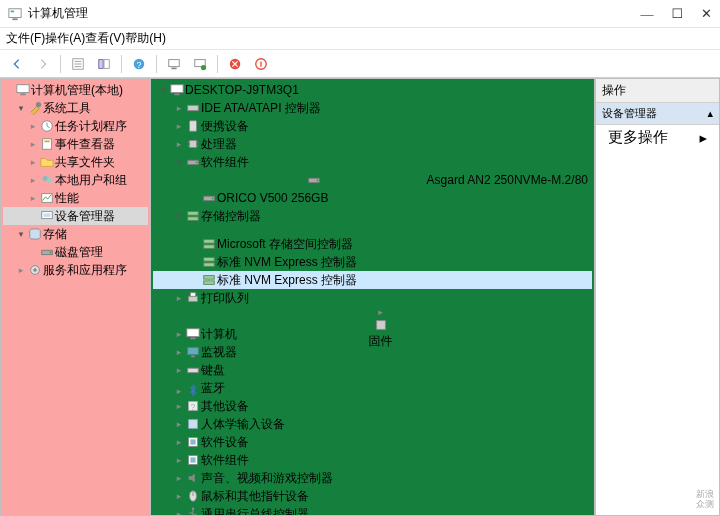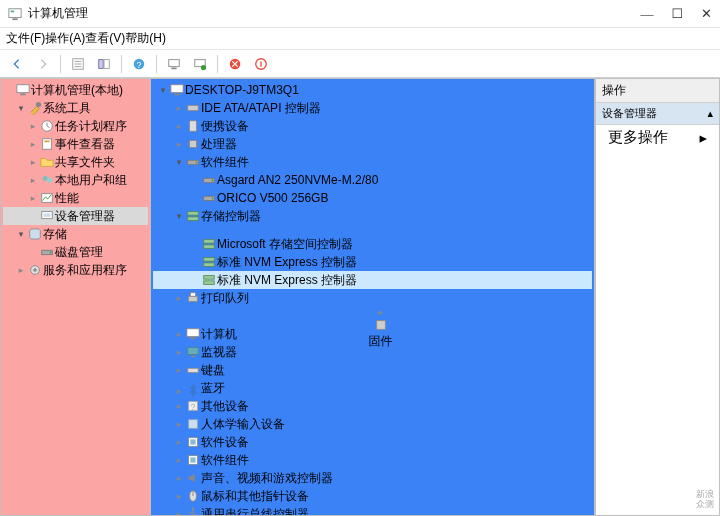--- a/index.html
+++ b/index.html
@@ -8,21 +8,21 @@
 .titlebar .title { display: flex; align-items: center; gap: 6px; }
 .titlebar .controls { display: flex; gap: 18px; font-size: 13px; font-family: "Segoe UI Symbol"; color: #333; }
 .titlebar .controls span { cursor: pointer; }
 .menubar { height: 22px; display: flex; align-items: center; padding: 0 6px; font-size: 12px; border-bottom: 1px solid #e5e5e5; }
 .toolbar { height: 28px; display: flex; align-items: center; padding: 0 6px; gap: 4px; border-bottom: 1px solid #d0d0d0; }
 .toolbar .tbtn { width: 22px; height: 22px; display: flex; align-items: center; justify-content: center; border: 1px solid transparent; border-radius: 2px; cursor: pointer; }
 .toolbar .sep { width: 1px; height: 18px; background: #d0d0d0; margin: 0 2px; }
 .main { display: flex; height: calc(516px - 28px - 22px - 28px); }
 .pane { border: 1px solid #c0c0c0; margin: 0; overflow-y: auto; overflow-x: hidden; }
 .left-pane { width: 150px; border-right: none; background: #fca5a5; }
-.mid-pane { flex: 1; background: #3b82f6; }
+.mid-pane { flex: 1; background: #15803d; }
 .right-pane { width: 125px; border-left: 1px solid #c0c0c0; background: #fff; display: flex; flex-direction: column; }
 .right-head { background: #efefef; padding: 3px 6px; font-size: 12px; border-bottom: 1px solid #d0d0d0; }
 .right-sel { background: #d7e4f2; padding: 3px 6px; font-size: 11px; display: flex; justify-content: space-between; align-items: center; border-bottom: 1px solid #d0d0d0; }
 .right-item { padding: 3px 12px; font-size: 15px; display: flex; justify-content: space-between; align-items: center; }
 .tree { padding: 2px 2px; }
 .tree-node { display: flex; align-items: center; height: 18px; gap: 1px; white-space: nowrap; cursor: default; padding-right: 4px; }
 .tree-node.selected { background: #cce8ff; }
 .tree-node.selected-alt { background: #d9d9d9; }
 .expander { width: 12px; height: 12px; display: flex; align-items: center; justify-content: center; font-size: 9px; color: #666; cursor: pointer; }
 .expander.minus::before { content: "▾"; color: #555; }
@@ -283,21 +283,21 @@
         <div class="tree-node" style="padding-left: 20px;">
           <span class="expander minus"></span>
           <span class="icon">
             <svg viewBox="0 0 16 16">
               <rect x="2" y="6" width="12" height="5" fill="#aaa" stroke="#777"></rect>
               <circle cx="12" cy="8.5" r="1" fill="#3a9b3a"></circle>
             </svg>
           </span>
           <span class="label">软件组件</span>
         </div>
-        <div class="tree-node" style="padding-left: 36px;">
+        <div class="tree-node" style="padding-left: 36px; justify-content: space-between;">
           <span class="expander "></span>
           <span class="icon">
             <svg viewBox="0 0 16 16">
               <rect x="2" y="6" width="12" height="5" fill="#aaa" stroke="#777"></rect>
               <circle cx="12" cy="8.5" r="1" fill="#3a9b3a"></circle>
             </svg>
           </span>
           <span class="label">Asgard AN2 250NVMe-M.2/80</span>
         </div>
         <div class="tree-node" style="padding-left: 36px;">

